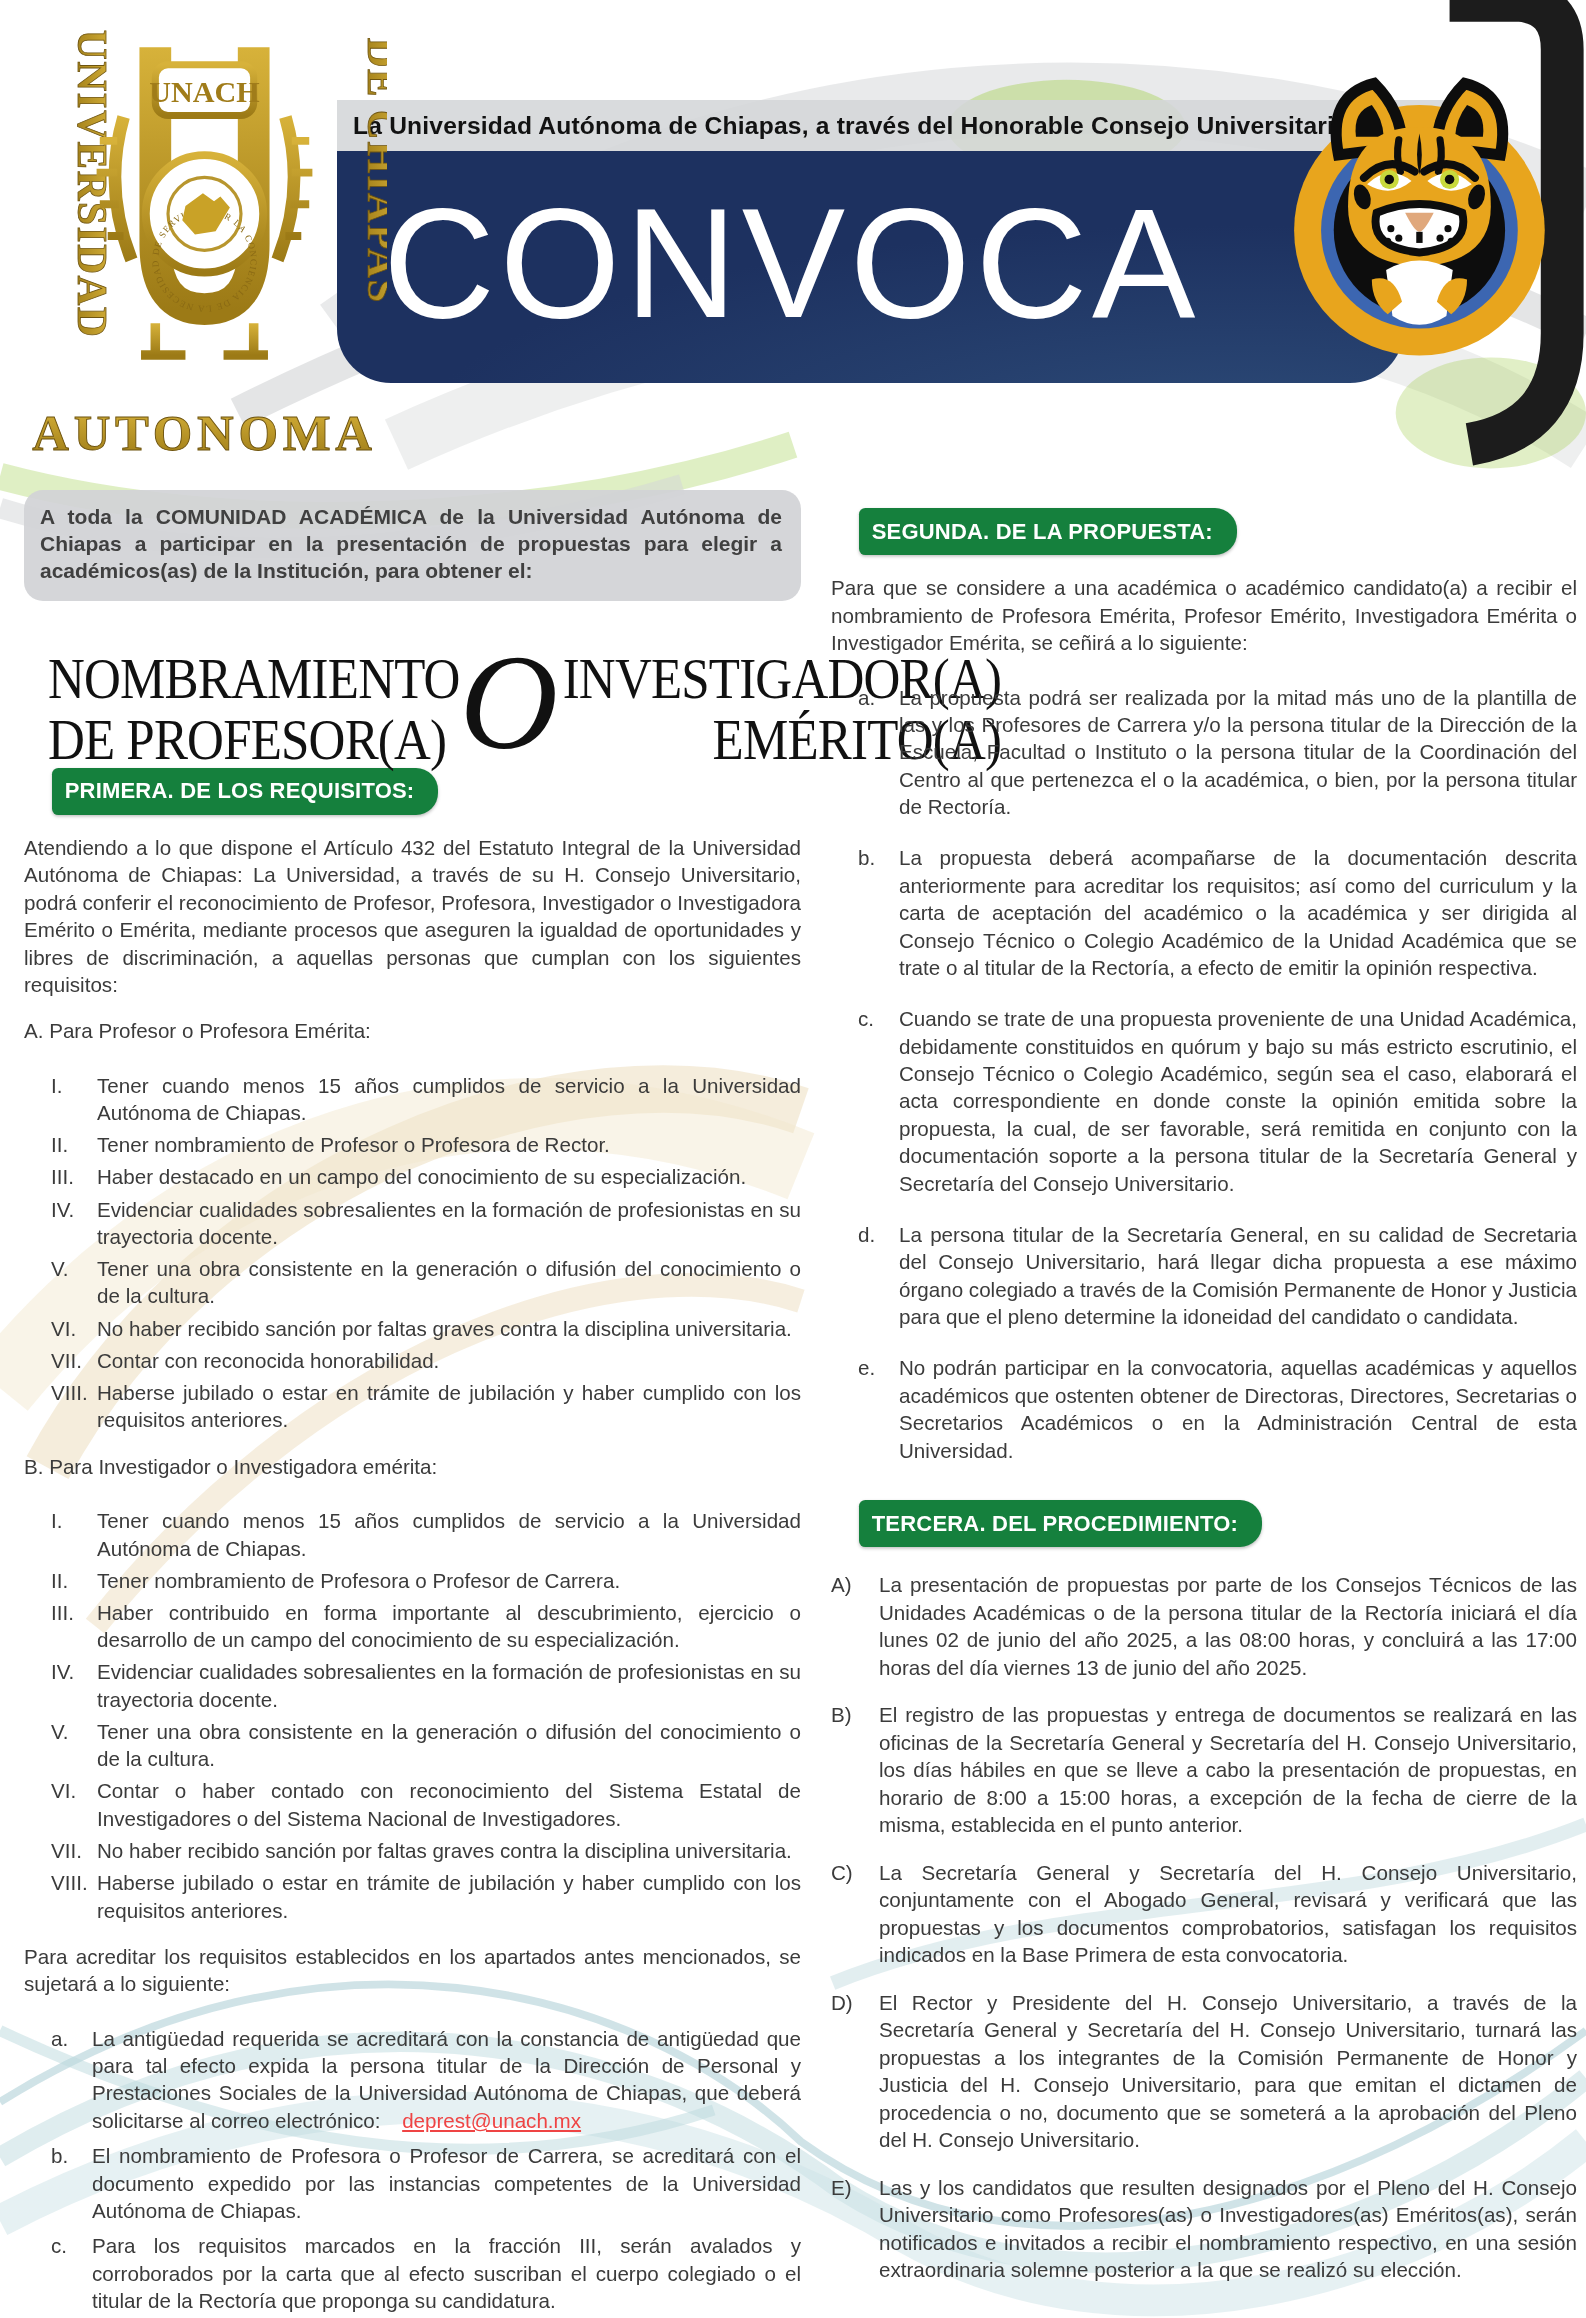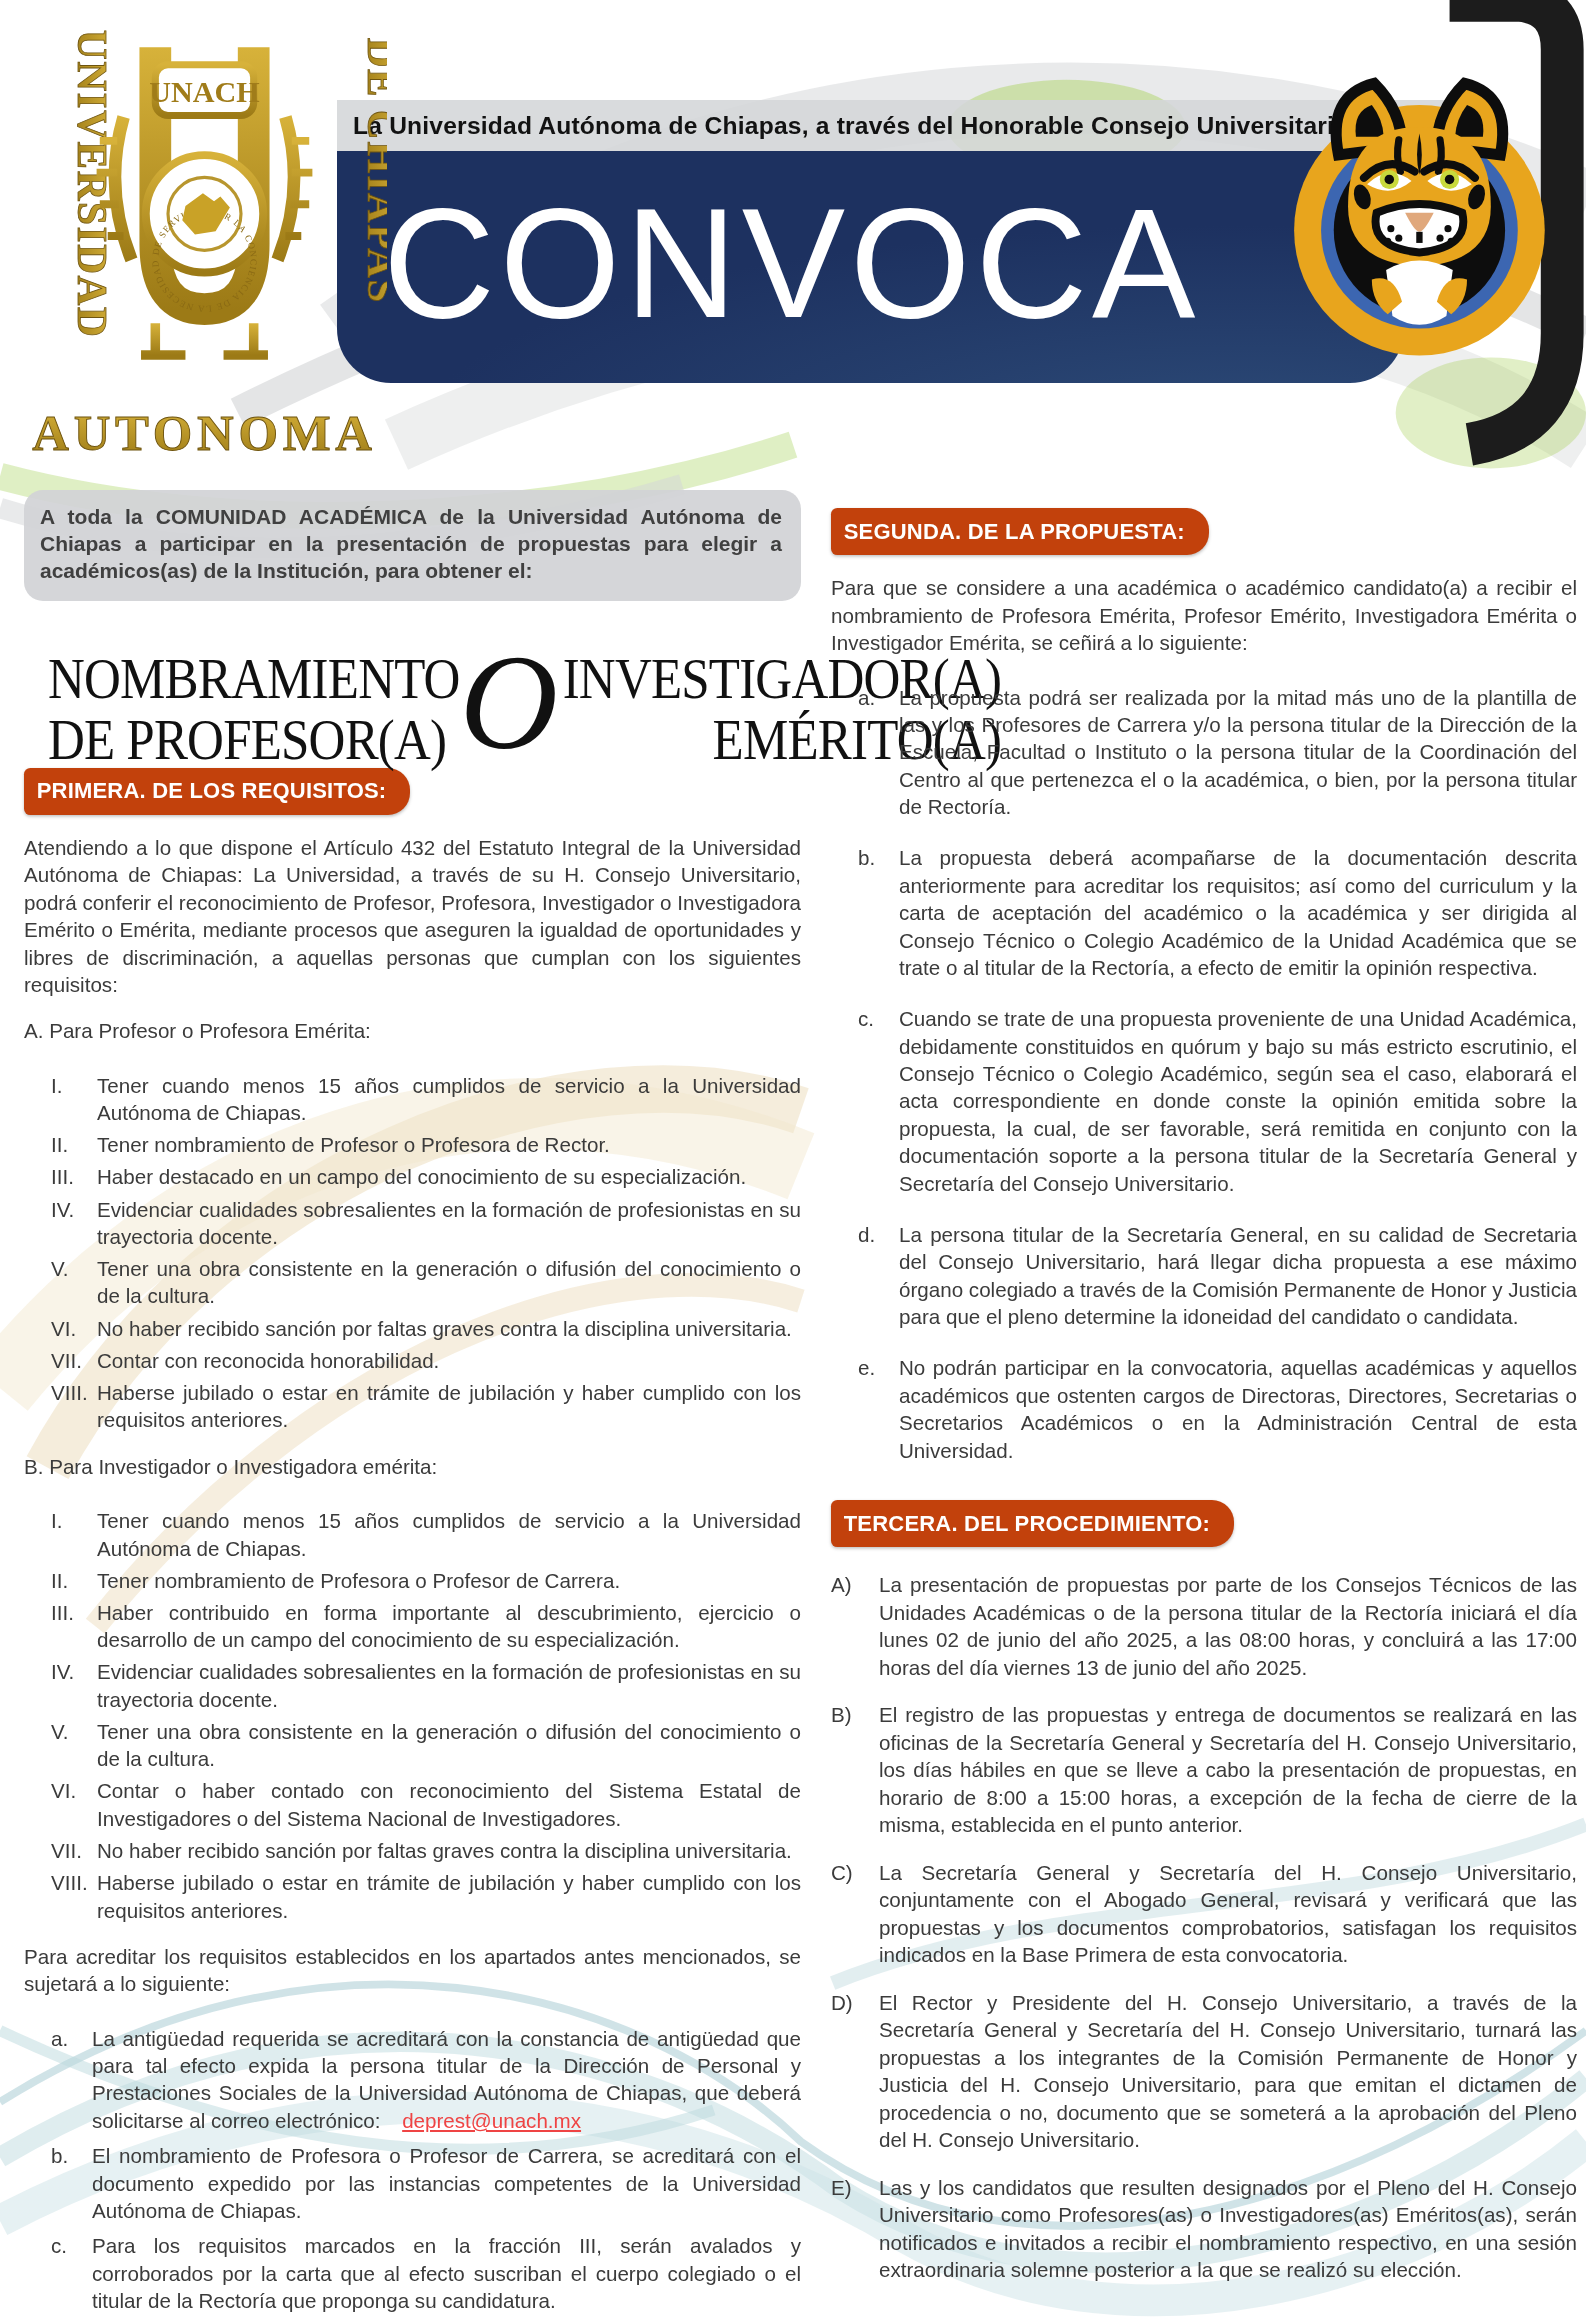--- a/index.html
+++ b/index.html
@@ -42,23 +42,23 @@
     font-family:"Liberation Serif",serif;color:#111;
     margin:20.6px 3.2px 8px 24px;
   }
   .title-left{font-size:51px;line-height:1.06;letter-spacing:-0.8px;transform:scaleY(1.12);transform-origin:top left;}
   .title-o{
     font-size:136px;line-height:.8;font-style:italic;font-weight:400;
     margin:22px 4.8px 0 0;
   }
   .title-right{font-size:51px;line-height:1.06;letter-spacing:-0.8px;text-align:right;transform:scaleY(1.12);transform-origin:top right;margin-top:27px;}
   .banner{
-    display:inline-block;background:#c2410c;color:#fff;font-weight:bold;
+    display:inline-block;background:#15803d;color:#fff;font-weight:bold;
     font-size:22px;padding:8.7px 24px 9.5px 12.7px;border-radius:6.3px 22px 22px 6.3px;
-    box-shadow:0 1.6px 3.2px rgba(0,0,0,.25);letter-spacing:0.2px;
+    box-shadow:0 1.6px 3.2px rgba(0,0,0,.25);letter-spacing:0.2px;margin-left:28px;
   }
   .banner-row{margin:11px 0 6.3px 0;}
   p.body{margin:19px 0 0 0;text-align:justify;}
   .list-title{margin:32px 0 0 0;}
   .rlist{margin:27px 0 0 27px;}
   .ritem{display:flex;margin:4.8px 0 0 0;}
   .ritem .lbl{flex:0 0 46px;}
   .ritem .txt{flex:1;text-align:justify;}
   .alist{margin:27px 0 0 27px;}
   .aitem{display:flex;margin:8px 0 0 0;}
@@ -318,21 +318,21 @@
     <div class="aitem" style="margin-top:24px;">
         <span class="lbl">c.</span>
         <span class="txt">Cuando se trate de una propuesta proveniente de una Unidad Académica, debidamente constituidos en quórum y bajo su más estricto escrutinio, el Consejo Técnico o Colegio Académico, según sea el caso, elaborará el acta correspondiente en donde conste la opinión emitida sobre la propuesta, la cual, de ser favorable, será remitida en conjunto con la documentación soporte a la persona titular de la Secretaría General y Secretaría del Consejo Universitario.</span>
       </div>
     <div class="aitem" style="margin-top:24px;">
         <span class="lbl">d.</span>
         <span class="txt">La persona titular de la Secretaría General, en su calidad de Secretaria del Consejo Universitario, hará llegar dicha propuesta a ese máximo órgano colegiado a través de la Comisión Permanente de Honor y Justicia para que el pleno determine la idoneidad del candidato o candidata.</span>
       </div>
     <div class="aitem" style="margin-top:24px;">
         <span class="lbl">e.</span>
-        <span class="txt">No podrán participar en la convocatoria, aquellas académicas y aquellos académicos que ostenten cargos de Directoras, Directores, Secretarias o Secretarios Académicos o en la Administración Central de esta Universidad.</span>
+        <span class="txt">No podrán participar en la convocatoria, aquellas académicas y aquellos académicos que ostenten obtener de Directoras, Directores, Secretarias o Secretarios Académicos o en la Administración Central de esta Universidad.</span>
       </div>
   </div>
 
   <div class="banner-row" style="margin-top:36px;"><span class="banner">TERCERA. DEL PROCEDIMIENTO:</span></div>
 
   <div class="ulist">
     <div class="uitem" style="margin-top:12.7px;">
         <span class="lbl">A)</span>
         <span class="txt">La presentación de propuestas por parte de los Consejos Técnicos de las Unidades Académicas o de la persona titular de la Rectoría iniciará el día lunes 02 de junio del año 2025, a las 08:00 horas, y concluirá a las 17:00 horas del día viernes 13 de junio del año 2025.</span>
       </div>

